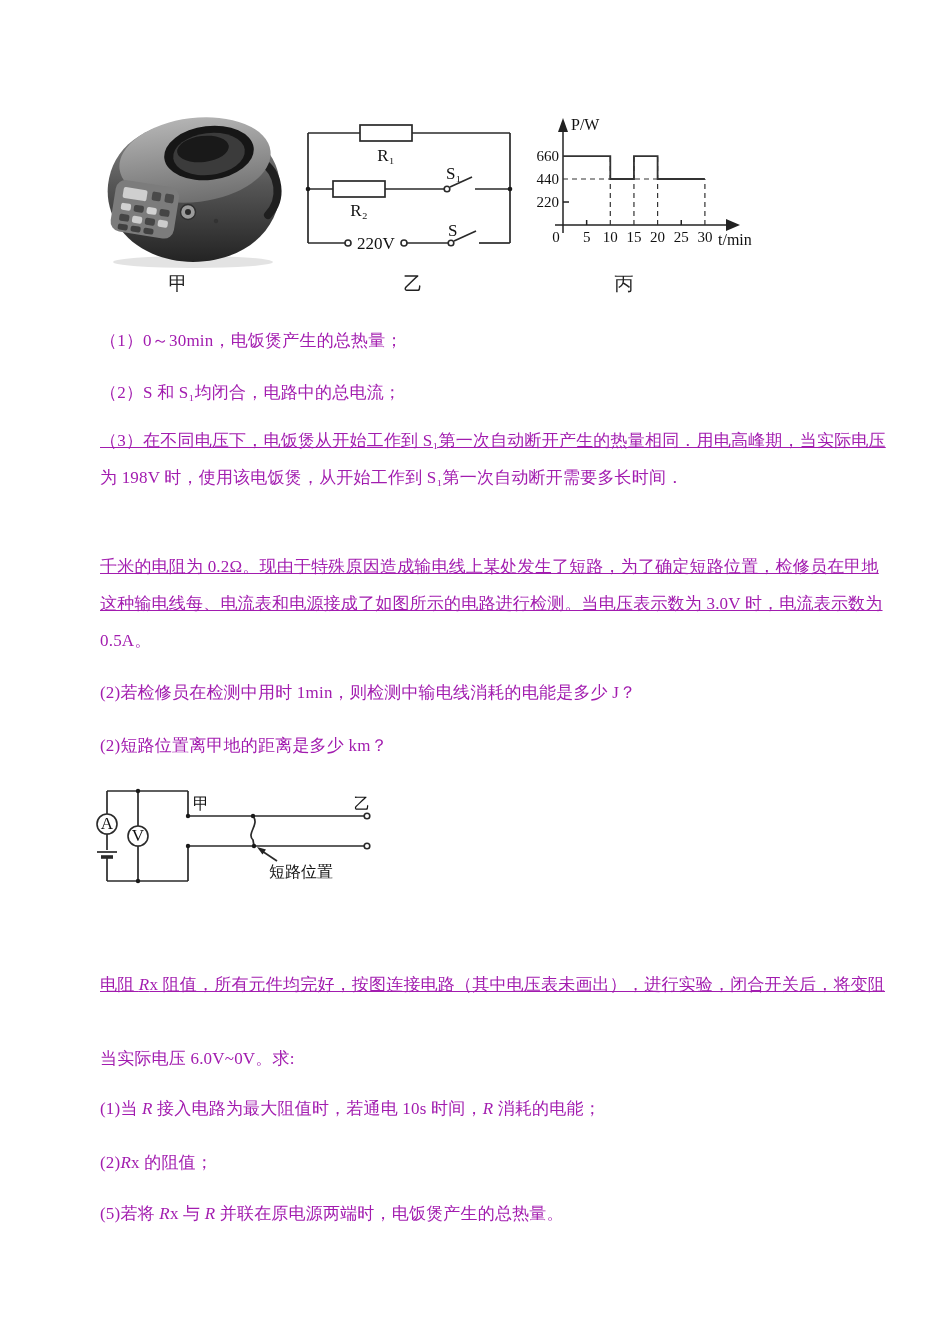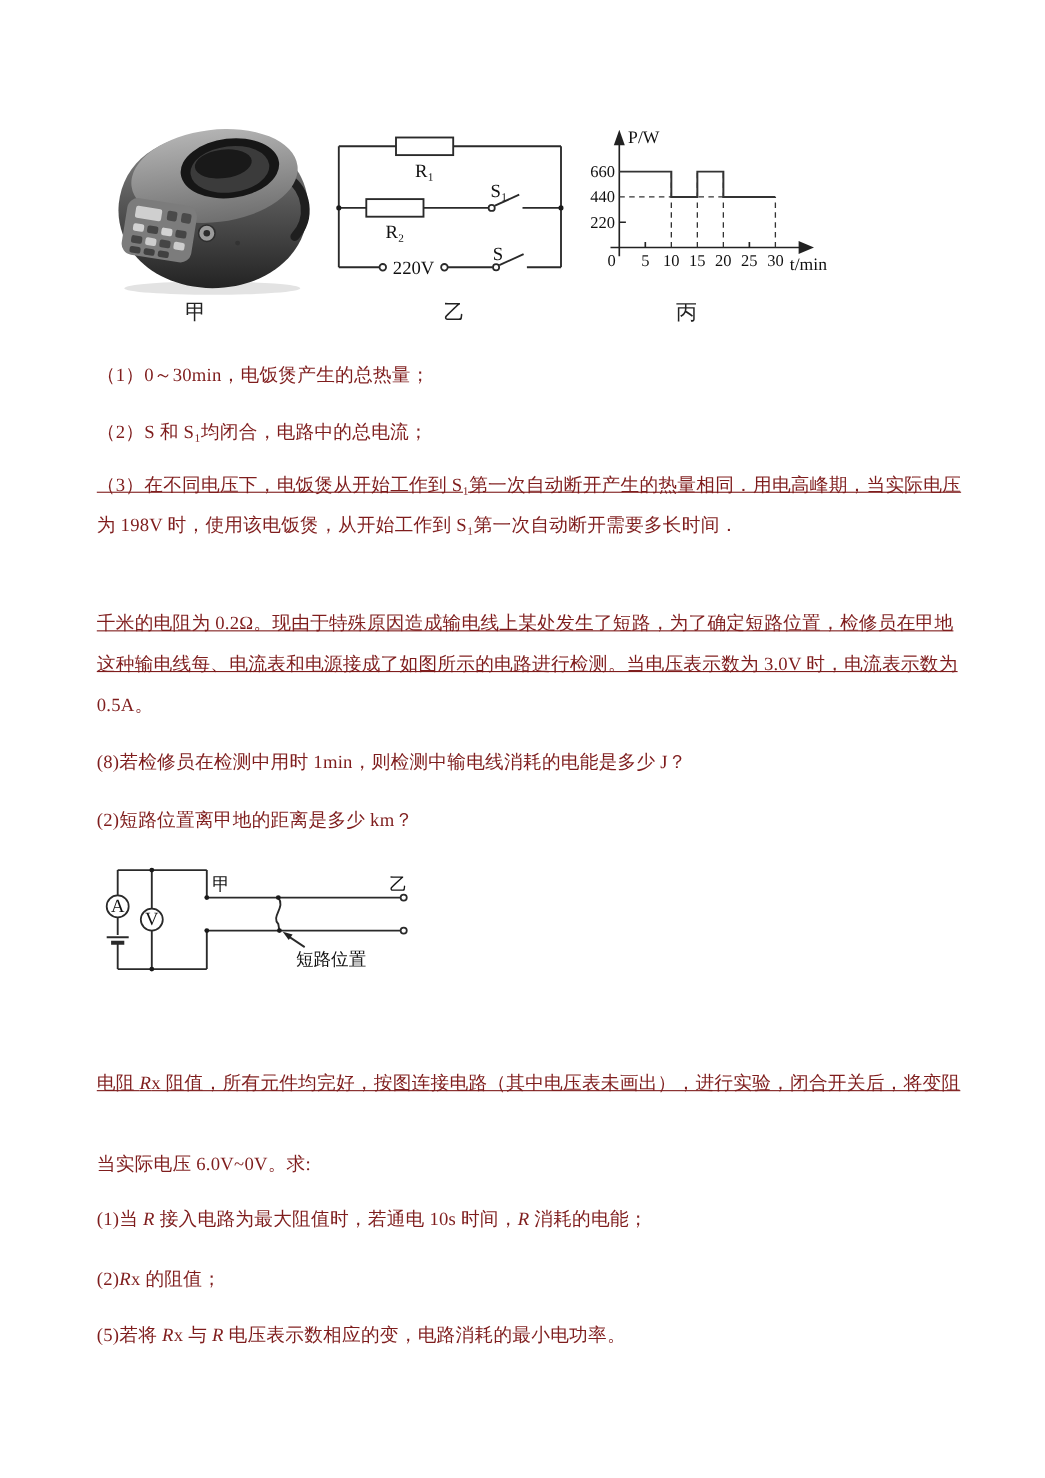--- a/index.html
+++ b/index.html
@@ -1,21 +1,21 @@
 <!DOCTYPE html>
 <html><head>
 <meta charset="utf-8">
 <style>
   html,body{margin:0;padding:0;background:#ffffff;}
   .page{position:relative;width:950px;height:1344px;background:#fff;overflow:hidden;
         font-family:"Liberation Serif","DejaVu Serif",serif;color:#151515;}
   .fig{position:absolute;}
   .figlabel{position:absolute;width:26px;text-align:center;font-size:19px;color:#222;}
-  .tline{position:absolute;left:88px;width:775px;font-size:17px;white-space:nowrap;
-         color:#7f1d1d;letter-spacing:0.2px;}
+  .tline{position:absolute;left:100px;width:775px;font-size:17px;white-space:nowrap;
+         color:#a21caf;letter-spacing:0.2px;}
   .just{text-align:justify;text-align-last:justify;text-decoration:underline;}
   .tline i{font-style:italic;font-family:"Liberation Serif","DejaVu Serif",serif;}
   
   .ax{stroke:#222;stroke-width:1.5;fill:none;}
   .wire{stroke:#2a2a2a;stroke-width:1.7;fill:none;}
   .comp{fill:#fff;stroke:#2a2a2a;stroke-width:1.7;}
   .dot{fill:#1a1a1a;stroke:none;}
   .term{fill:#fff;stroke:#2a2a2a;stroke-width:1.6;}
   .solid{fill:#222;stroke:none;}
   .dash{stroke:#333;stroke-width:1.2;stroke-dasharray:5 4;fill:none;}
@@ -134,21 +134,21 @@
   <div class="figlabel" style="left:611px;top:271px">丙</div>
 
   <div class="tline" style="top:329px">（1）0～30min，电饭煲产生的总热量；</div>
   <div class="tline" style="top:381px">（2）S 和 S₁均闭合，电路中的总电流；</div>
   <div class="tline just" style="top:429px">（3）在不同电压下，电饭煲从开始工作到 S₁第一次自动断开产生的热量相同．用电高峰期，当实际电压</div>
   <div class="tline" style="top:466px">为 198V 时，使用该电饭煲，从开始工作到 S₁第一次自动断开需要多长时间．</div>
 
   <div class="tline just" style="top:555px">千米的电阻为 0.2Ω。现由于特殊原因造成输电线上某处发生了短路，为了确定短路位置，检修员在甲地</div>
   <div class="tline just" style="top:592px">这种输电线每、电流表和电源接成了如图所示的电路进行检测。当电压表示数为 3.0V 时，电流表示数为</div>
   <div class="tline" style="top:629px">0.5A。</div>
-  <div class="tline" style="top:681px">(8)若检修员在检测中用时 1min，则检测中输电线消耗的电能是多少 J？</div>
+  <div class="tline" style="top:681px">(2)若检修员在检测中用时 1min，则检测中输电线消耗的电能是多少 J？</div>
   <div class="tline" style="top:734px">(2)短路位置离甲地的距离是多少 km？</div>
 
   <svg class="fig" style="left:88px;top:783px" width="300" height="112" viewBox="0 0 300 112">
     <g class="wire">
       <line x1="19" y1="8" x2="100" y2="8"></line>
       <line x1="19" y1="8" x2="19" y2="31"></line>
       <line x1="19" y1="51" x2="19" y2="67"></line>
       <line x1="19" y1="75" x2="19" y2="98"></line>
       <line x1="19" y1="98" x2="100" y2="98"></line>
       <line x1="50" y1="8" x2="50" y2="43"></line>
@@ -177,15 +177,15 @@
     <polygon points="169,64 178,66.5 174.5,71.5" class="solid"></polygon>
     <text x="105" y="26" class="cjk">甲</text>
     <text x="266" y="26" class="cjk">乙</text>
     <text x="181" y="94" class="cjk">短路位置</text>
   </svg>
 
   <div class="tline just" style="top:973px"><span>电阻 </span><i>R</i><span>x 阻值，所有元件均完好，按图连接电路（其中电压表未画出），进行实验，闭合开关后，将变阻</span></div>
   <div class="tline" style="top:1047px"><span>当实际电压 6.0V~0V。求:</span></div>
   <div class="tline" style="top:1097px"><span>(1)当 </span><i>R</i><span> 接入电路为最大阻值时，若通电 10s 时间，</span><i>R</i><span> 消耗的电能；</span></div>
   <div class="tline" style="top:1151px"><span>(2)</span><i>R</i><span>x 的阻值；</span></div>
-  <div class="tline" style="top:1202px"><span>(5)若将 </span><i>R</i><span>x 与 </span><i>R</i><span> 电压表示数相应的变，电路消耗的最小电功率。</span></div>
+  <div class="tline" style="top:1202px"><span>(5)若将 </span><i>R</i><span>x 与 </span><i>R</i><span> 并联在原电源两端时，电饭煲产生的总热量。</span></div>
 
 </div>
 
 </body></html>

